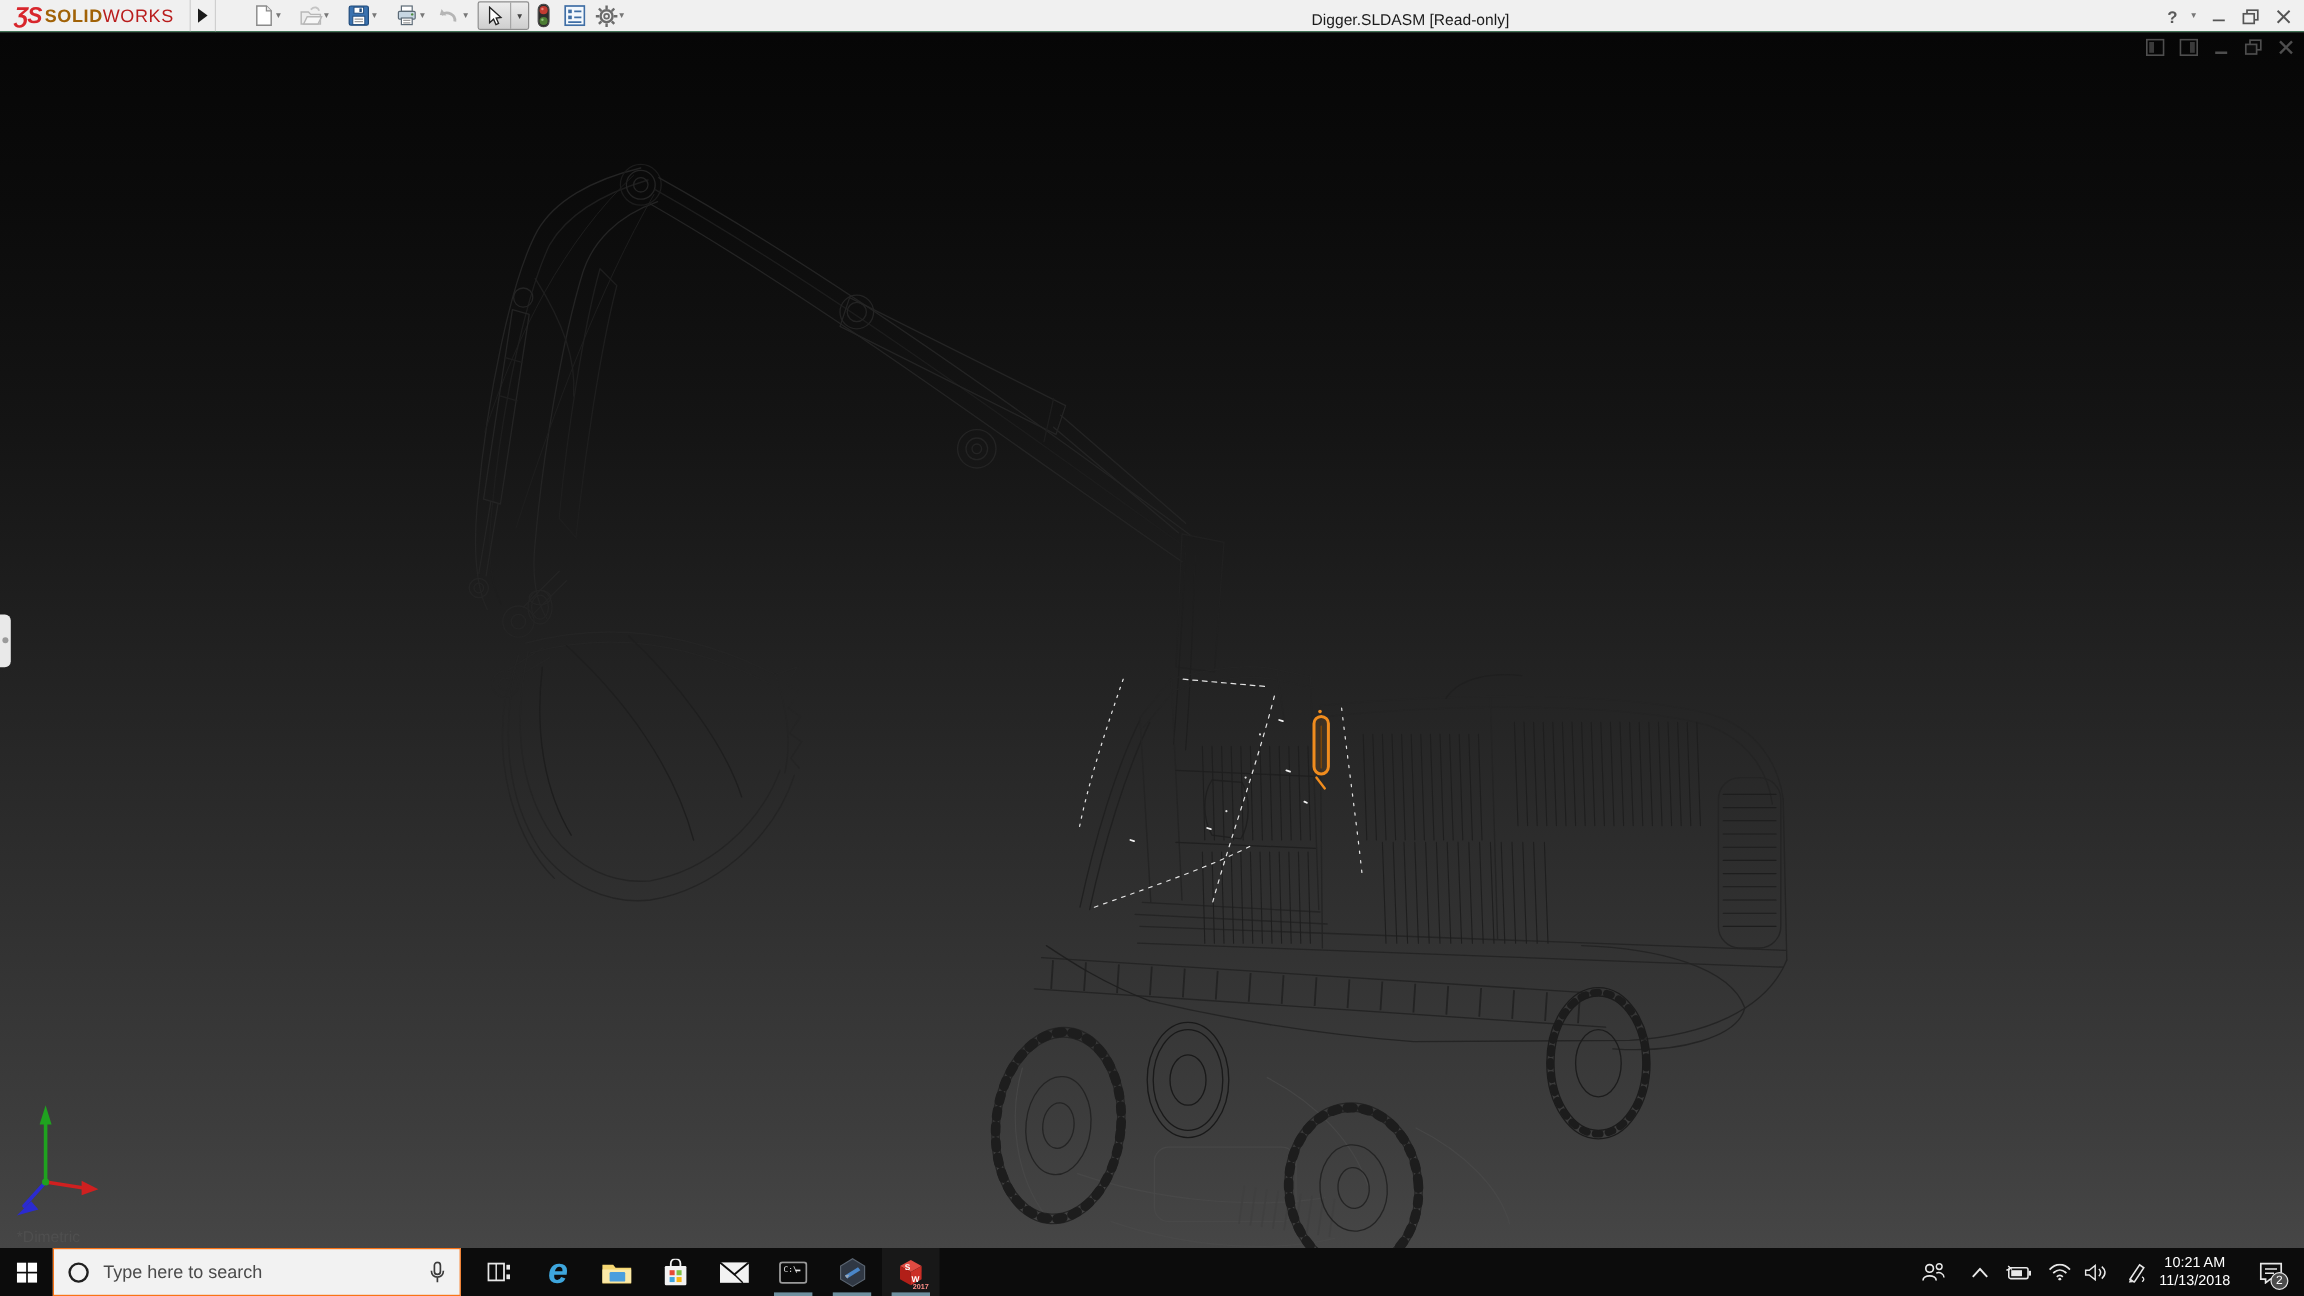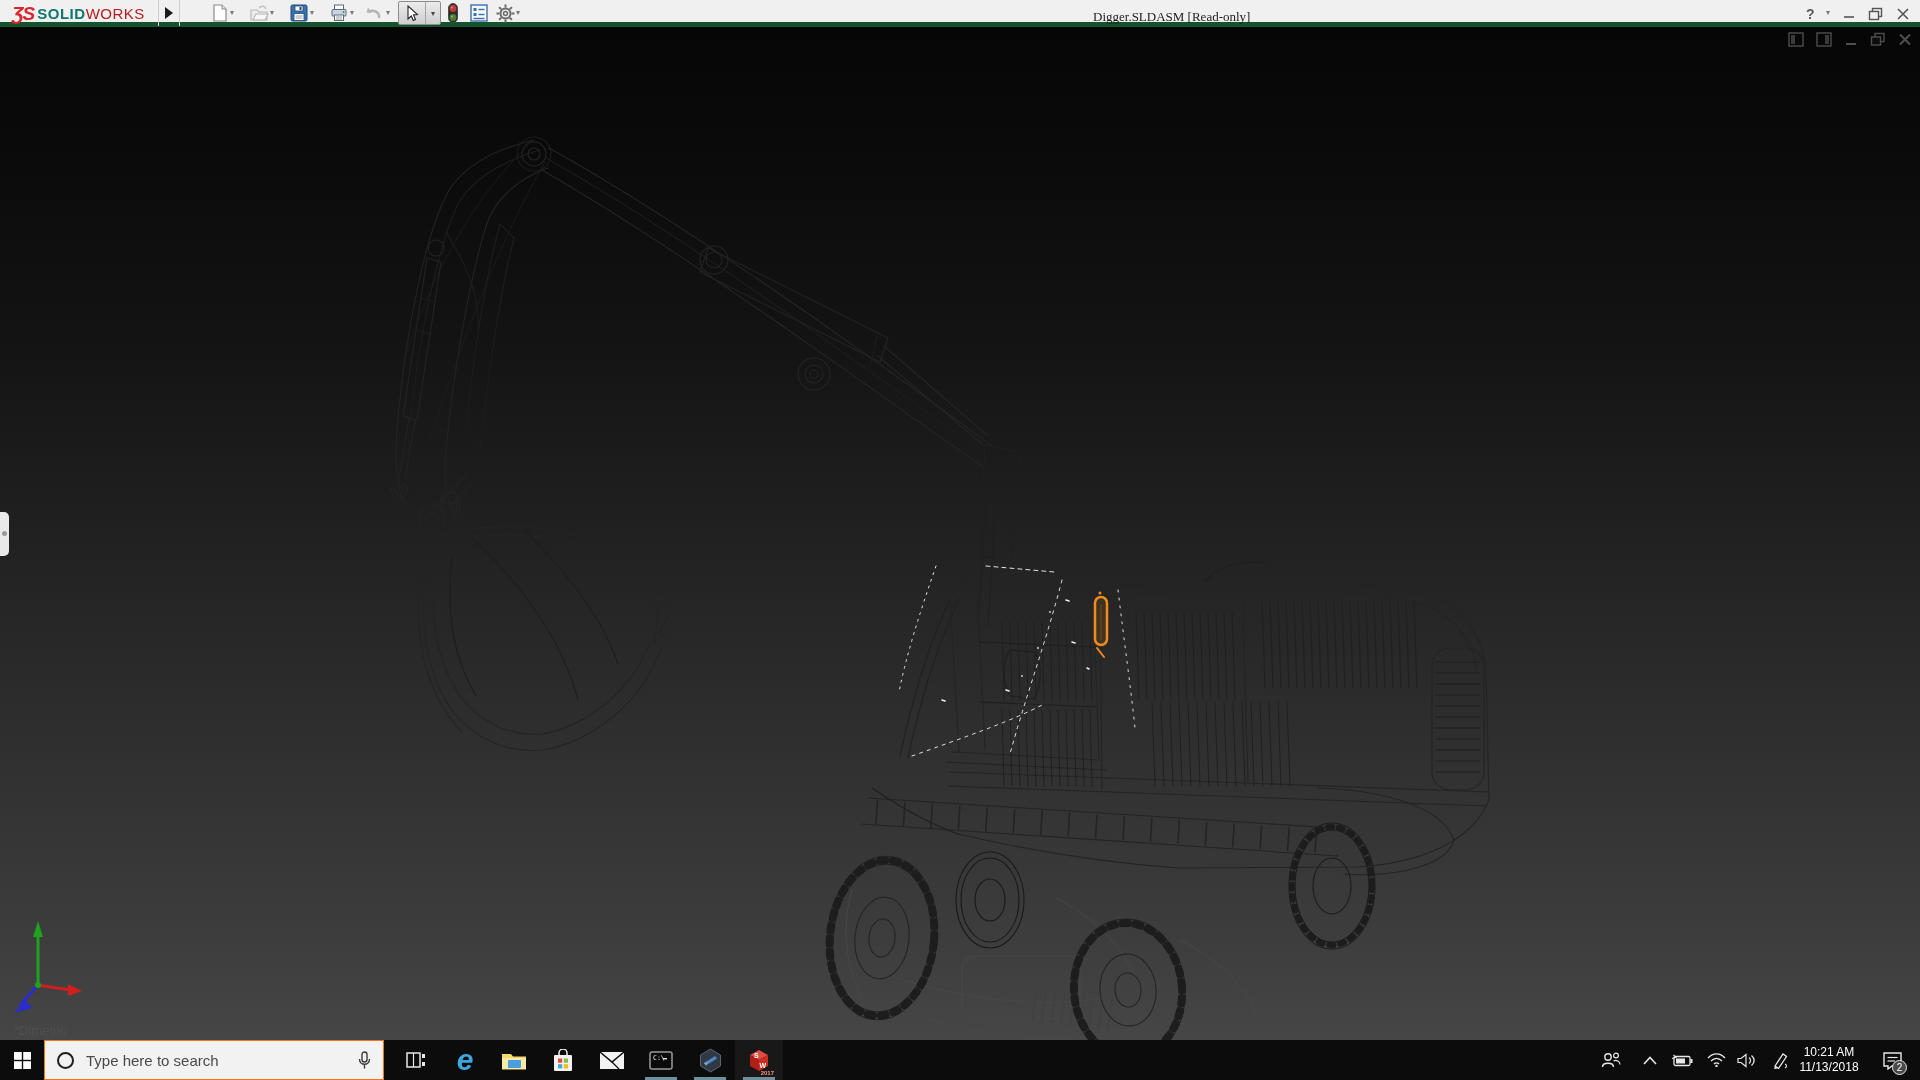--- a/index.html
+++ b/index.html
@@ -1,32 +1,32 @@
 <!DOCTYPE html>
 <html><head>
 <meta charset="utf-8">
 <style>
   * { margin:0; padding:0; box-sizing:border-box; }
   html,body { width:1920px; height:1080px; background:#000; font-family:"Liberation Sans", sans-serif; }
   .screen { position:relative; width:1920px; height:1080px; overflow:hidden; }
 
   
-  .titlebar { position:absolute; left:0; top:0; width:1920px; height:27px; background:#f0f0f0; border-bottom:5px solid #14532d; }
+  .titlebar { position:absolute; left:0; top:0; width:1920px; height:27px; background:#f0f0f0; border-bottom:1px solid #14532d; }
   .logo { position:absolute; left:12px; top:2px; height:23px; display:flex; align-items:center; }
   .logo .mark { font-style:italic; font-weight:bold; font-size:19px; color:#d8262c; letter-spacing:-1px; margin-right:3px; }
-  .logo .bold { font-weight:bold; font-size:15px; color:#0f766e; letter-spacing:.5px; }
+  .logo .bold { font-weight:bold; font-size:15px; color:#a16207; letter-spacing:.5px; }
   .logo .light { font-weight:normal; font-size:15px; color:#b91c1c; letter-spacing:.5px; }
   .flyout { position:absolute; left:158px; top:0; width:22px; height:26px; border-left:1px solid #cfcfcf; border-right:1px solid #cfcfcf; display:flex; align-items:center; justify-content:center; }
   .flyout .tri { width:0; height:0; border-left:8px solid #1a1a1a; border-top:6px solid transparent; border-bottom:6px solid transparent; }
   .tb-btn { position:absolute; top:2px; width:22px; height:22px; display:flex; align-items:center; justify-content:center; }
   .caret { position:absolute; top:9px; width:8px; height:8px; font-size:8px; color:#777; line-height:8px; }
   .sel-box { position:absolute; left:398px; top:1px; width:43px; height:24px; border:1px solid #8d8d8d; background:linear-gradient(#ececec,#cfcfcf); border-radius:2px; display:flex; align-items:center; }
   .sel-box .arrow-part { width:27px; height:100%; display:flex; align-items:center; justify-content:center; border-right:1px solid #a5a5a5; }
   .sel-box .caret-part { width:14px; display:flex; align-items:center; justify-content:center; font-size:8px; color:#444; }
-  .win-title { position:absolute; left:1093px; top:9px; font-size:13px; color:#1b1b1b; white-space:nowrap;font-family:Liberation Serif, serif; }
+  .win-title { position:absolute; left:1093px; top:9px; font-size:13px; color:#1b1b1b; white-space:nowrap; }
   .tb-right { position:absolute; top:0; height:27px; display:flex; align-items:center; }
   .help-q { font-size:14px; font-weight:bold; color:#5a5a5a; }
 
   
   .viewport { position:absolute; left:0; top:27px; width:1920px; height:1013px;
     background:linear-gradient(180deg,#060606 0%,#0b0b0b 14%,#141414 32%,#222222 52%,#303030 72%,#3d3d3d 90%,#464646 100%); }
   .model-svg { position:absolute; left:0; top:0; width:1920px; height:1013px; }
   .vp-controls { position:absolute; right:8px; top:5px; display:flex; gap:12px; align-items:center; }
   .vp-controls svg { display:block; }
   .left-tab { position:absolute; left:0; top:485px; width:9px; height:44px; background:#e9e9e9; border-radius:0 5px 5px 0; }

